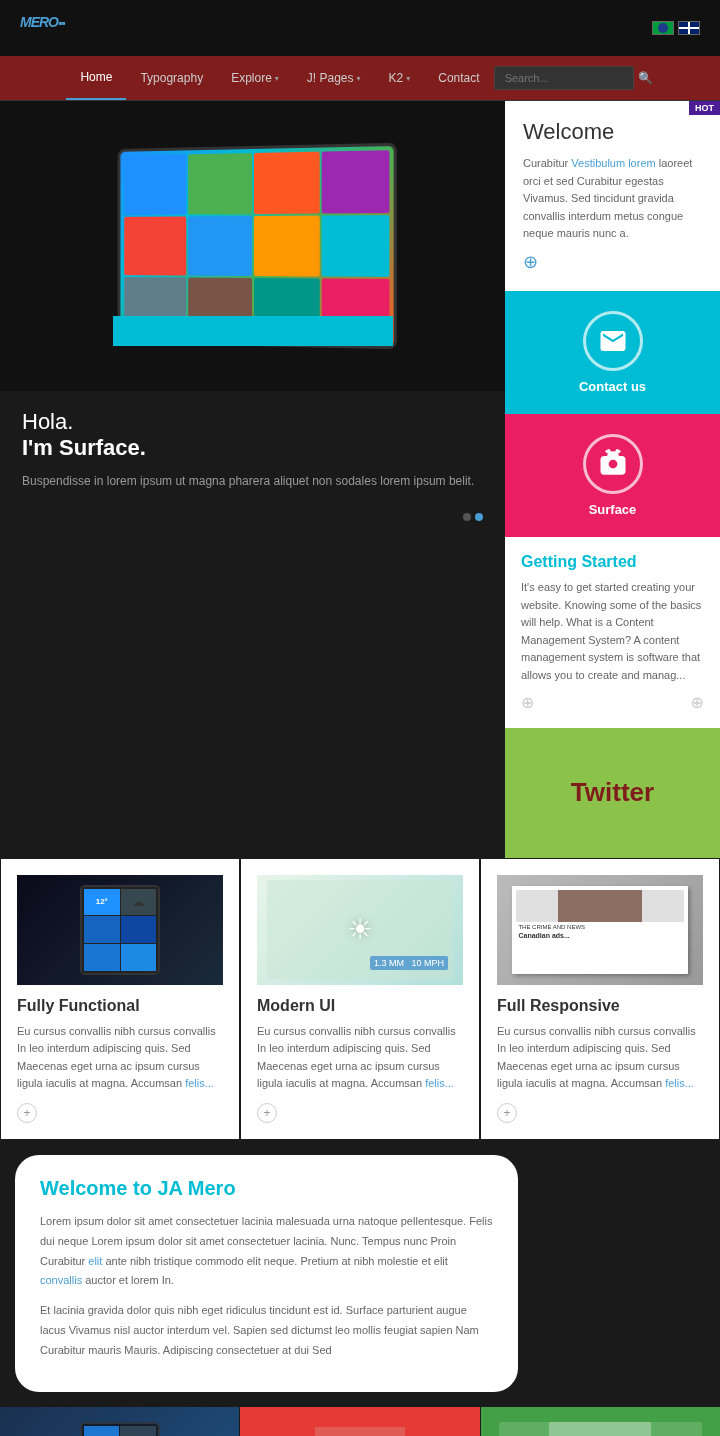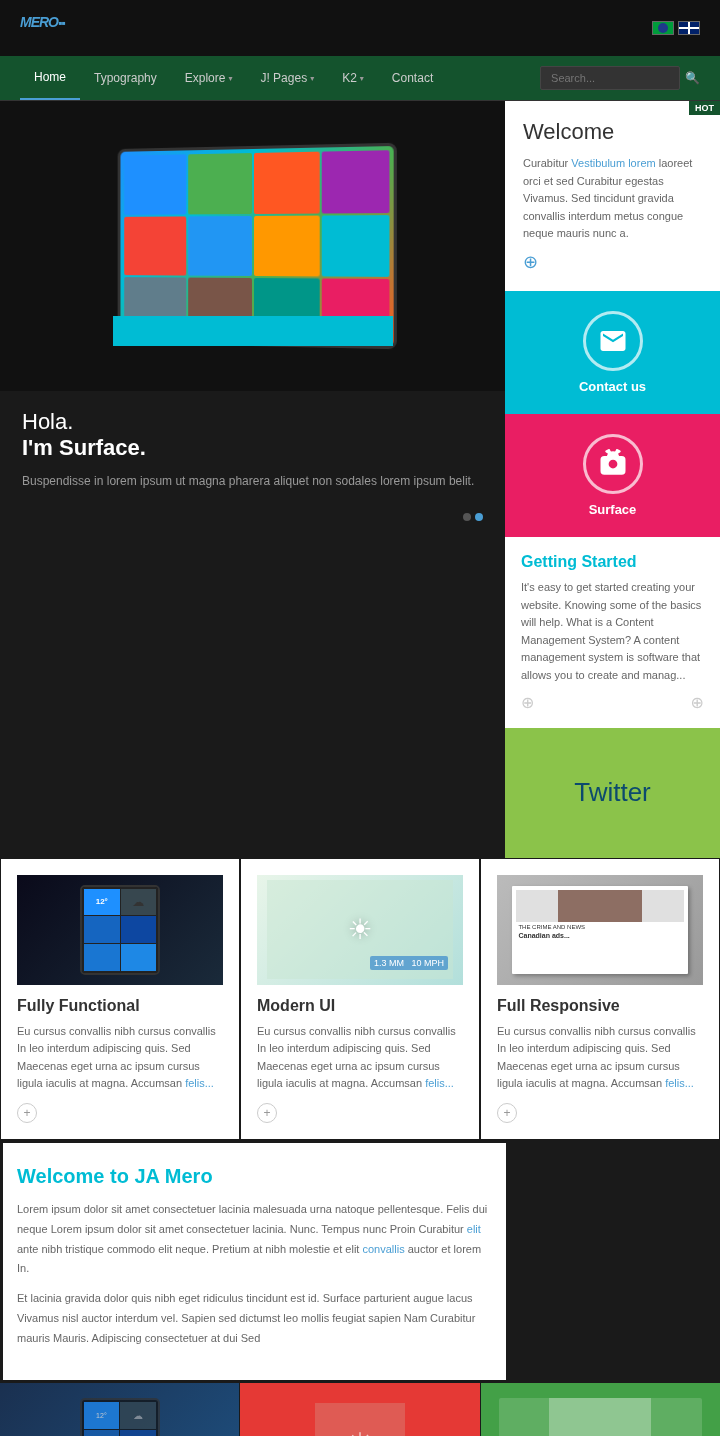--- a/index.html
+++ b/index.html
@@ -5,21 +5,21 @@
     * { margin: 0; padding: 0; box-sizing: border-box; }
     body { font-family: Arial, sans-serif; background: #1a1a1a; color: #333; font-size: 12px; width: 720px; }
     
     
     .header { background: #111; padding: 12px 20px; display: flex; align-items: center; justify-content: space-between; font-style: italic; }
     .logo { color: #fff; font-size: 28px; font-weight: 900; letter-spacing: -1px; }
     .logo span { color: #4a9ed4; font-size: 14px; vertical-align: super; }
     .header-flags { display: flex; gap: 4px; }
     
     
-    .nav { background: #14532d; padding: 0 20px; display: flex; align-items: center; justify-content: space-between; border-bottom: 1px solid #333; }
+    .nav { background: #7f1d1d; padding: 0 20px; display: flex; align-items: center; justify-content: center; border-bottom: 1px solid #333; }
     .nav-links { display: flex; align-items: center; gap: 0; }
     .nav-item { color: #ccc; padding: 14px 14px; cursor: pointer; font-size: 12px; text-decoration: none; display: flex; align-items: center; gap: 3px; }
     .nav-item.active { color: #fff; border-bottom: 2px solid #4a9ed4; }
     .nav-arrow { font-size: 8px; color: #999; }
     .nav-search { display: flex; align-items: center; gap: 5px; }
     .nav-search input { background: #333; border: 1px solid #444; color: #ccc; padding: 5px 10px; font-size: 11px; width: 140px; border-radius: 2px; }
     .nav-search-icon { color: #999; cursor: pointer; }
     
     
     .main { display: flex; gap: 0; }
@@ -49,21 +49,21 @@
     .hero-desc { color: #999; font-size: 12px; line-height: 1.6; margin-bottom: 22px; }
     .hero-dots { display: flex; gap: 4px; justify-content: flex-end; margin-top: 5px; }
     .dot { width: 8px; height: 8px; border-radius: 50%; background: #555; cursor: pointer; }
     .dot.active { background: #4a9ed4; }
     
     
     .sidebar { flex: 0 0 215px; display: flex; flex-direction: column; }
     
     
     .welcome-card { background: #fff; padding: 18px; position: relative; }
-    .hot-badge { position: absolute; top: 0; right: 0; background: #14532d; color: #fff; font-size: 9px; font-weight: bold; padding: 2px 6px; }
+    .hot-badge { position: absolute; top: 0; right: 0; background: #4c1d95; color: #fff; font-size: 9px; font-weight: bold; padding: 2px 6px; }
     .welcome-title { font-size: 22px; font-weight: 300; color: #333; margin-bottom: 10px; }
     .welcome-text { font-size: 11px; color: #666; line-height: 1.6; }
     .welcome-text a { color: #4a9ed4; text-decoration: none; }
     .welcome-more { color: #4a9ed4; font-size: 18px; margin-top: 8px; cursor: pointer; }
     
     
     .contact-card { background: #00bcd4; padding: 20px; display: flex; flex-direction: column; align-items: center; justify-content: center; min-height: 120px; cursor: pointer; }
     .contact-icon { width: 60px; height: 60px; border: 3px solid rgba(255,255,255,0.7); border-radius: 50%; display: flex; align-items: center; justify-content: center; margin-bottom: 8px; }
     .contact-icon svg { width: 30px; height: 30px; fill: #fff; }
     .contact-label { color: #fff; font-size: 13px; font-weight: 600; }
@@ -76,30 +76,30 @@
     
     
     .getting-started-card { background: #fff; padding: 16px; }
     .getting-started-title { color: #00bcd4; font-size: 16px; font-weight: 600; margin-bottom: 8px; }
     .getting-started-text { font-size: 11px; color: #666; line-height: 1.6; }
     .getting-started-footer { display: flex; justify-content: space-between; margin-top: 8px; }
     .gs-arrow { color: #ccc; cursor: pointer; font-size: 16px; }
     
     
     .twitter-card { background: #8bc34a; padding: 18px; display: flex; align-items: center; justify-content: center; min-height: 130px; cursor: pointer; }
-    .twitter-title { color: #0c4a6e; font-size: 26px; font-weight: 400; }
+    .twitter-title { color: #7f1d1d; font-size: 26px; font-weight: 700; }
     .feature-card { flex: 1; background: #fff; margin: 1px; padding: 16px; }
     .feature-img { width: 100%; height: 110px; background: #2a2a2a; margin-bottom: 12px; overflow: hidden; position: relative; }
     .feature-title { font-size: 16px; font-weight: 700; color: #333; margin-bottom: 8px; }
     .feature-text { font-size: 11px; color: #666; line-height: 1.6; margin-bottom: 10px; }
     .feature-text a { color: #4a9ed4; text-decoration: none; }
     .feature-more { width: 20px; height: 20px; border: 1px solid #ccc; border-radius: 50%; display: flex; align-items: center; justify-content: center; color: #999; font-size: 12px; cursor: pointer; }
     
     
-    .welcome-section { background: #fff; margin: 3px; padding: 22px 14px; }
+    .welcome-section { background: #fff; margin: 15px; padding: 22px 25px; border-radius: 24px; }
     .welcome-section-title { color: #00bcd4; font-size: 20px; font-weight: 600; margin-bottom: 12px; }
     .welcome-section-text { font-size: 11px; color: #666; line-height: 1.8; }
     .welcome-section-text a { color: #4a9ed4; text-decoration: none; }
     .welcome-section-text p { margin-bottom: 10px; }
     
     
     .img-tablet-dark { 
       background: #111; 
       display: flex; align-items: center; justify-content: center;
     }

